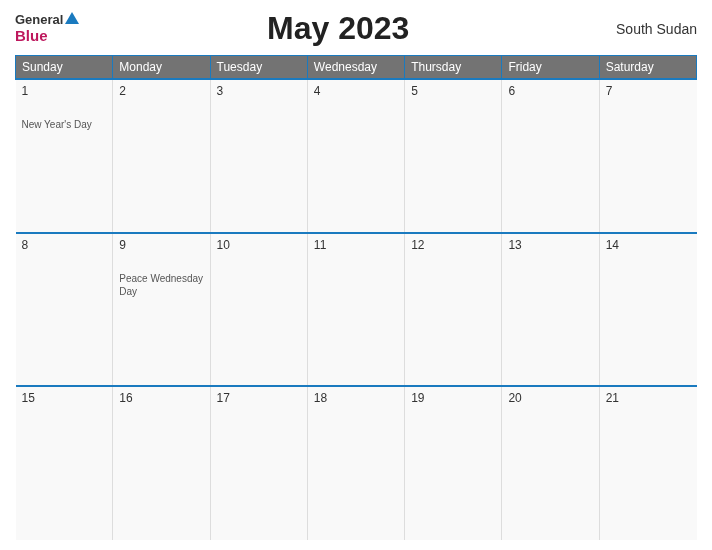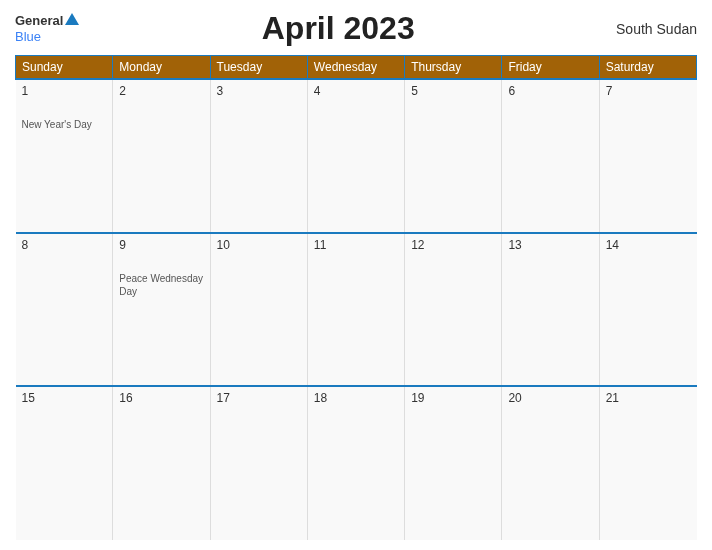--- a/index.html
+++ b/index.html
@@ -42,21 +42,21 @@
       color: #333;
       text-align: right;
       min-width: 100px;
     }
     .calendar-table {
       width: 100%;
       border-collapse: collapse;
       flex: 1;
     }
     .calendar-table thead tr th {
-      background-color: #a16207;
+      background-color: #737373;
       color: #fff;
       font-size: 12px;
       font-weight: normal;
       padding: 4px 6px;
       text-align: left;
       border: 1px solid #1a7abf;
     }
     .calendar-table tbody tr {
       border-top: 2px solid #1a7abf;
     }
@@ -99,25 +99,25 @@
 
 <div class="page">
   <div class="header">
 
     <div class="logo">
       <div class="logo-text-line">
         <span style="font-size:13px;color:#333;font-weight:bold;">General</span>
         <span style="display:inline-block;width:0;height:0;border-left:7px solid transparent;border-right:7px solid transparent;border-bottom:12px solid #1a7abf;margin-left:2px;vertical-align:middle;margin-bottom:2px;"></span>
       </div>
       <div>
-        <span style="font-size:13px;color:#3b82f6;font-weight:normal;">Blue</span>
+        <span style="font-size:15px;color:#be185d;font-weight:bold;">Blue</span>
       </div>
     </div>
 
-    <div class="calendar-title">April 2023</div>
+    <div class="calendar-title">May 2023</div>
 
     <div class="country-name">South Sudan</div>
   </div>
 
   <table class="calendar-table">
     <thead>
       <tr>
       <th>Sunday</th>
           <th>Monday</th>
           <th>Tuesday</th>

